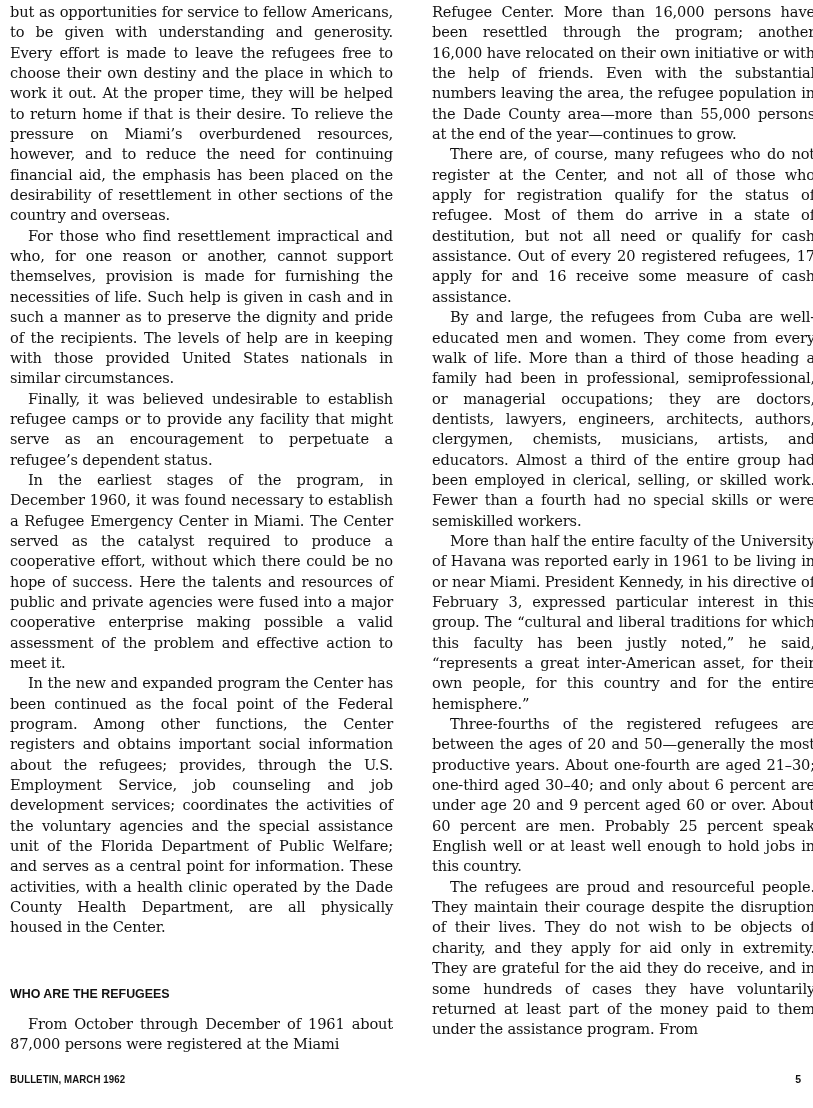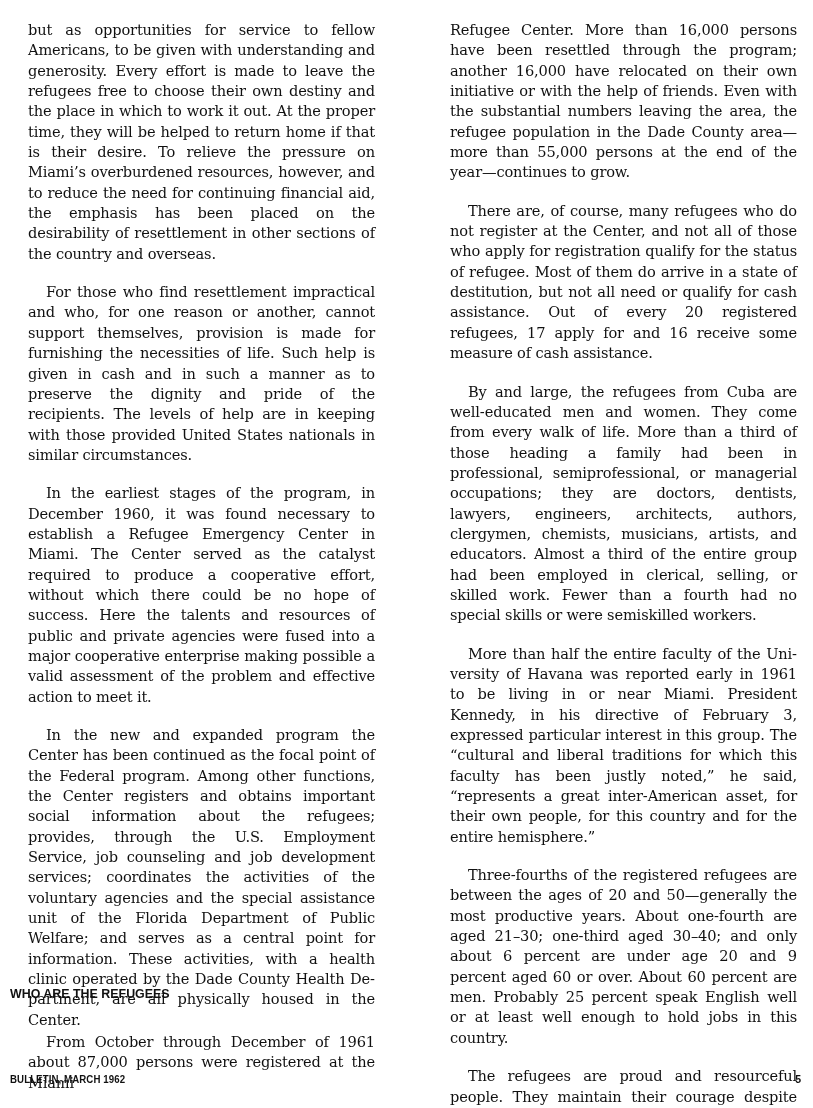--- a/index.html
+++ b/index.html
@@ -5,21 +5,21 @@
   html, body { margin: 0; padding: 0; background: #ffffff; }
   body { width: 813px; height: 1108px; position: relative; overflow: hidden; color: #111; }
   .col {
     position: absolute; top: 2px; width: 383px;
     font-family: "DejaVu Serif", "Liberation Serif", serif;
     font-size: 14.6px; line-height: 20.35px;
     text-align: justify; letter-spacing: -0.15px;
   }
   #col-left { left: 10px; }
   #col-right { left: 432px; }
-  .col p { margin: 18px; text-indent: 0; hyphens: manual; }
+  .col p { margin: 0; text-indent: 0; hyphens: manual; }
   .col p.indent { text-indent: 18px; }
   .heading {
     font-family: "Liberation Sans", "DejaVu Sans", sans-serif;
     font-weight: bold; font-size: 13.5px; letter-spacing: 0px;
     text-align: left; margin: 0;
     position: absolute; left: 10px; top: 986px; transform: scaleX(0.92); transform-origin: left;
   }
   .after-heading { position: absolute; left: 10px; top: 1016px; width: 383px; }
   .footer-left {
     position: absolute; left: 10px; top: 1073px;
@@ -32,20 +32,21 @@
     font-family: "Liberation Sans", "DejaVu Sans", sans-serif;
     font-weight: bold; font-size: 10.5px;
   }
 </style>
 </head>
 <body>
 
 <div id="col-left" class="col">
   <p>but as opportunities for service to fellow Americans, to be given with understanding and generosity. Every effort is made to leave the refugees free to choose their own destiny and the place in which to work it out. At the proper time, they will be helped to return home if that is their desire. To relieve the pressure on Miami’s overburdened resources, however, and to reduce the need for continuing financial aid, the emphasis has been placed on the desirability of resettlement in other sections of the country and overseas.</p>
   <p class="indent">For those who find resettlement impractical and who, for one reason or another, cannot sup­port themselves, provision is made for furnishing the necessities of life. Such help is given in cash and in such a manner as to preserve the dignity and pride of the recipients. The levels of help are in keeping with those provided United States nationals in similar circumstances.</p>
+  <p class="indent">Finally, it was believed undesirable to establish refugee camps or to provide any facility that might serve as an encouragement to perpetuate a refugee’s dependent status.</p>
   <p class="indent">In the earliest stages of the program, in December 1960, it was found necessary to estab­lish a Refugee Emergency Center in Miami. The Center served as the catalyst required to produce a cooperative effort, without which there could be no hope of success. Here the talents and resources of public and private agencies were fused into a major cooperative enterprise making possible a valid assessment of the problem and effective action to meet it.</p>
   <p class="indent">In the new and expanded program the Center has been continued as the focal point of the Federal program. Among other functions, the Center registers and obtains important social in­formation about the refugees; provides, through the U.S. Employment Service, job counseling and job development services; coordinates the activities of the voluntary agencies and the special assistance unit of the Florida Department of Public Welfare; and serves as a central point for information. These activities, with a health clinic operated by the Dade County Health De­partment, are all physically housed in the Center.</p>
 </div>
 
 <h2 class="heading">WHO ARE THE REFUGEES</h2>
 
 <div class="col after-heading" style="position:absolute; left:10px; top:1014px;">
   <p class="indent">From October through December of 1961 about 87,000 persons were registered at the Miami</p>
 </div>
 

